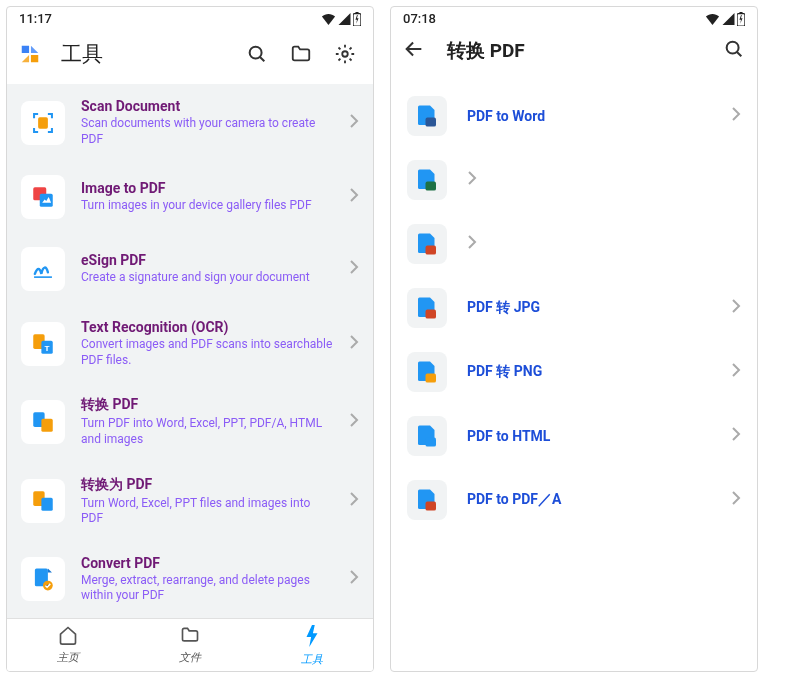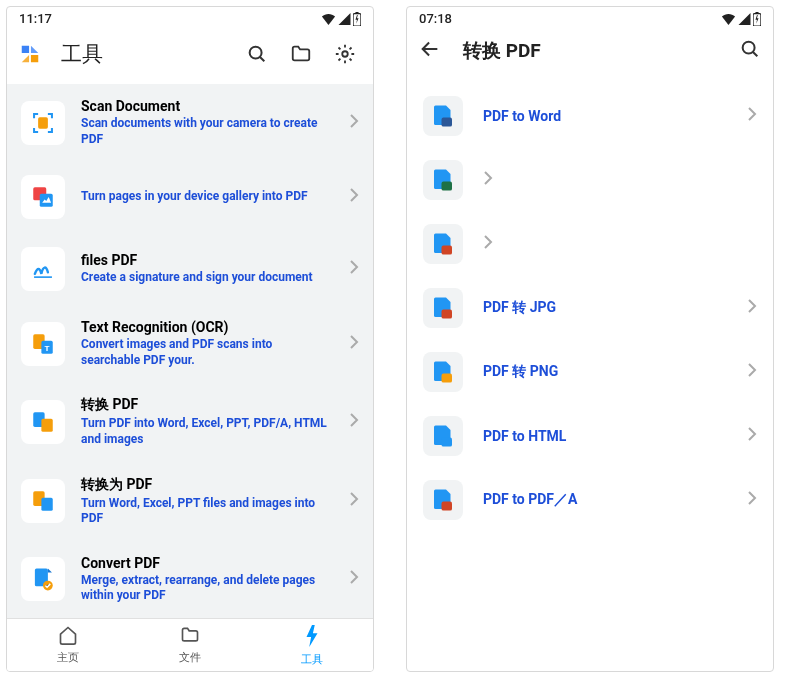--- a/index.html
+++ b/index.html
@@ -1,33 +1,33 @@
 <!DOCTYPE html>
 <html><head>
 <meta charset="utf-8">
 <style>
 * { box-sizing: border-box; margin: 0; padding: 0; }
 body { font-family: -apple-system, Roboto, "Helvetica Neue", Arial, sans-serif; background: #fff; }
-.wrap { display: flex; gap: 32px; padding: 6px; }
+.wrap { display: flex; gap: 16px; padding: 6px; }
 .phone { width: 368px; border: 1px solid #d8d8d8; border-radius: 4px; overflow: hidden; background: #fff; display: flex; flex-direction: column; }
 .statusbar { display: flex; justify-content: space-between; align-items: center; padding: 4px 12px 2px; font-size: 13px; font-weight: 500; color: #222; }
 .status-icons { display: flex; gap: 2px; align-items: center; }
 .appbar { display: flex; align-items: center; padding: 10px 12px 14px; gap: 12px; }
 .appbar .logo { width: 22px; height: 22px; display:flex; align-items:center; justify-content:center;}
 .appbar .title { font-size: 21px; font-weight: 500; color: #222; flex: 1; margin-left: 8px;}
 .appbar .icon-btn { width: 32px; height: 32px; display: flex; align-items: center; justify-content: center; color: #333; cursor: pointer; }
 .content { background: #f1f3f4; flex: 1; overflow: hidden; min-height: 520px;}
 .list { display: flex; flex-direction: column; }
 .item { display: flex; align-items: center; padding: 14px 14px; gap: 16px; cursor: pointer; }
 .item .thumb { width: 44px; height: 44px; background: #fff; border-radius: 8px; display: flex; align-items: center; justify-content: center; flex-shrink: 0; }
 .item .txt { flex: 1; min-width: 0; }
-.item .ttl { font-size: 14px; font-weight: 700; color: #000000; margin-bottom: 2px; }
-.item .sub { font-size: 12px; color: #1d4ed8; line-height: 1.3; font-weight: bold; }
+.item .ttl { font-size: 14px; font-weight: 700; color: #701a75; margin-bottom: 2px; }
+.item .sub { font-size: 12px; color: #8b5cf6; line-height: 1.3; }
 .item .chev { color: #999; flex-shrink: 0; }
-.bottomnav { display: flex; border-top: 1px solid #e0e0e0; background: #fff; }
+.bottomnav { display: flex; border-top: 1px solid #e0e0e0; background: #fff; font-style: italic; }
 .bottomnav .tab { flex: 1; display: flex; flex-direction: column; align-items: center; padding: 6px 0 4px; gap: 1px; cursor: pointer; color: #555; }
 .bottomnav .tab.active { color: #0099ff; }
 .bottomnav .tab .lbl { font-size: 11px; }
 
 .appbar2 { display: flex; align-items: center; padding: 10px 12px 14px; gap: 16px; }
 .appbar2 .title2 { font-size: 19px; font-weight: 700; color: #222; flex: 1; margin-left: 6px;}
 .content2 { background: #fff; padding-top: 6px;}
 .item2 { display: flex; align-items: center; padding: 12px 16px; gap: 20px; cursor: pointer; }
 .item2 .thumb { width: 40px; height: 40px; background: #f1f3f4; border-radius: 8px; display: flex; align-items: center; justify-content: center; flex-shrink: 0; }
 .item2 .ttl2 { font-size: 14px; font-weight: 700; color: #1d4ed8; flex:1;}
@@ -101,52 +101,53 @@
           </div>
           <div class="item">
             <div class="thumb">
               <svg width="26" height="26" viewBox="0 0 32 32">
                 <rect x="4" y="4" width="16" height="16" rx="2" fill="#ef4444"></rect>
                 <rect x="12" y="12" width="16" height="16" rx="2" fill="#2196f3"></rect>
                 <path fill="#fff" d="M15 23l3-4 2 2 3-5 3 7z"></path>
               </svg>
             </div>
             <div class="txt">
-              <div class="sub">Turn pages in your device gallery into PDF</div>
+              <div class="ttl">Image to PDF</div>
+              <div class="sub">Turn images in your device gallery files PDF</div>
             </div>
             <div class="chev"><svg width="10" height="16" viewBox="0 0 10 16" fill="none" stroke="#aaa" stroke-width="2">
                 <polyline points="2 2 8 8 2 14"></polyline>
               </svg></div>
           </div>
           <div class="item">
             <div class="thumb">
               <svg width="26" height="26" viewBox="0 0 32 32">
                 <path stroke="#2196f3" stroke-width="3" fill="none" stroke-linecap="round" d="M6 22c3-8 6-8 8 0 2-10 6-10 8-2"></path>
                 <line x1="5" y1="26" x2="27" y2="26" stroke="#2196f3" stroke-width="2"></line>
               </svg>
             </div>
             <div class="txt">
-              <div class="ttl">files PDF</div>
+              <div class="ttl">eSign PDF</div>
               <div class="sub">Create a signature and sign your document</div>
             </div>
             <div class="chev"><svg width="10" height="16" viewBox="0 0 10 16" fill="none" stroke="#aaa" stroke-width="2">
                 <polyline points="2 2 8 8 2 14"></polyline>
               </svg></div>
           </div>
           <div class="item">
             <div class="thumb">
               <svg width="26" height="26" viewBox="0 0 32 32">
                 <rect x="4" y="4" width="14" height="18" rx="2" fill="#f59e0b"></rect>
                 <rect x="14" y="12" width="14" height="16" rx="2" fill="#2196f3"></rect>
                 <text x="21" y="24" fill="#fff" font-size="10" font-weight="bold" text-anchor="middle">T</text>
               </svg>
             </div>
             <div class="txt">
               <div class="ttl">Text Recognition (OCR)</div>
-              <div class="sub">Convert images and PDF scans into searchable PDF your.</div>
+              <div class="sub">Convert images and PDF scans into searchable PDF files.</div>
             </div>
             <div class="chev"><svg width="10" height="16" viewBox="0 0 10 16" fill="none" stroke="#aaa" stroke-width="2">
                 <polyline points="2 2 8 8 2 14"></polyline>
               </svg></div>
           </div>
           <div class="item">
             <div class="thumb">
               <svg width="26" height="26" viewBox="0 0 32 32">
                 <rect x="4" y="4" width="14" height="18" rx="2" fill="#2196f3"></rect>
                 <rect x="14" y="12" width="14" height="16" rx="2" fill="#f59e0b"></rect>

